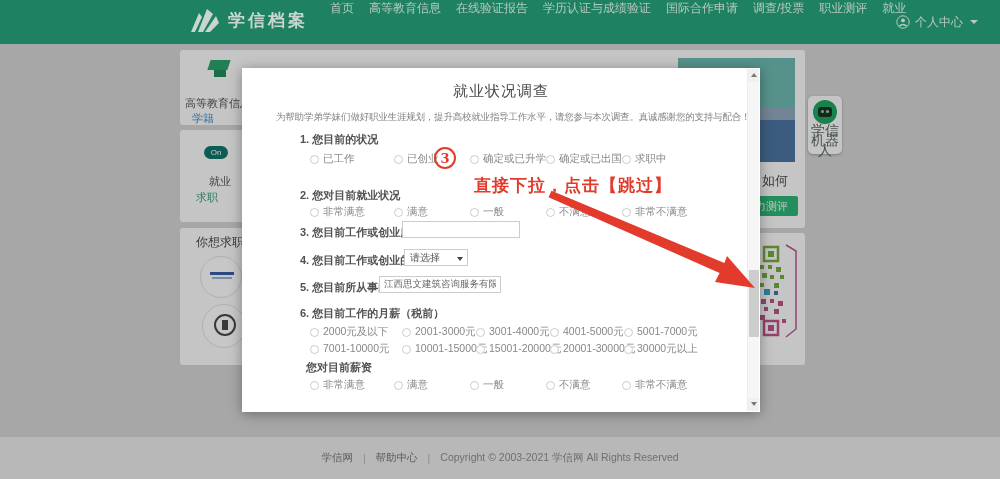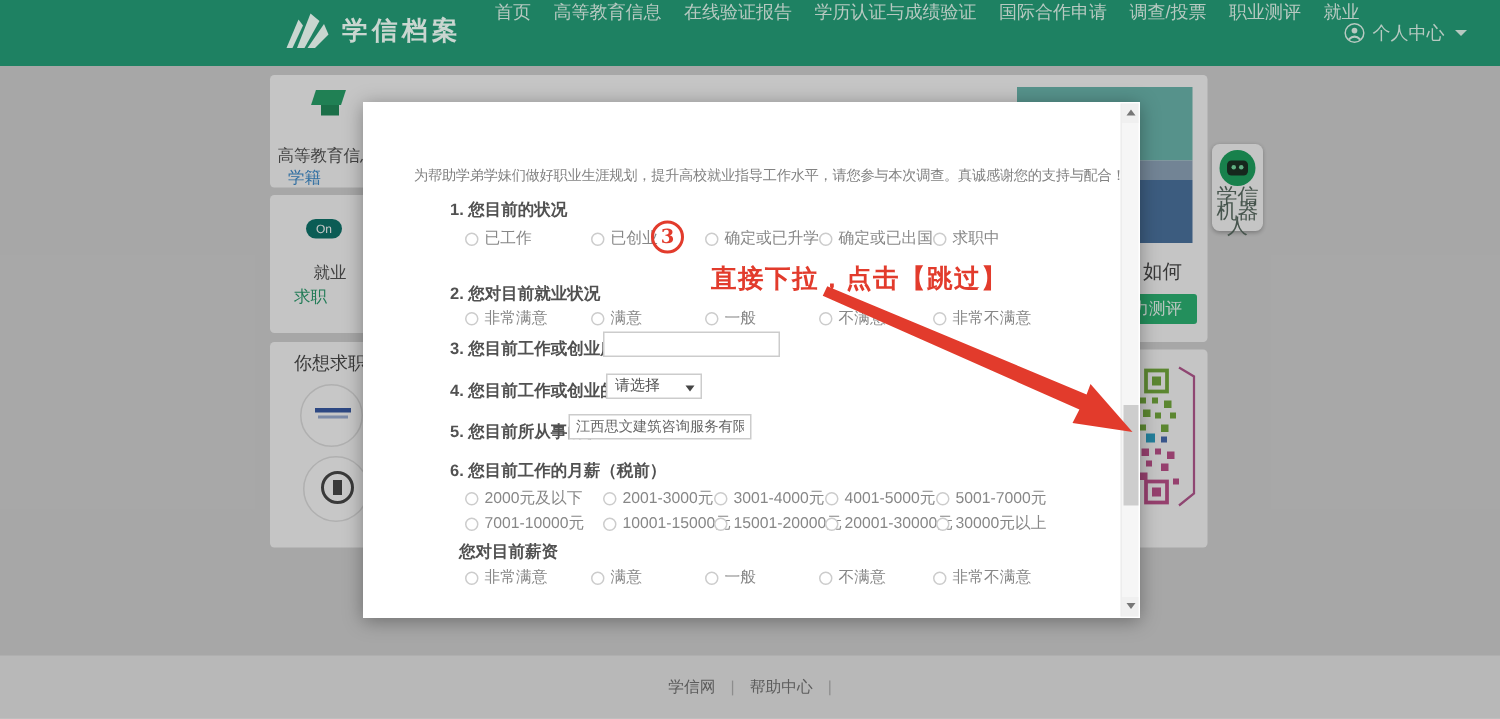--- a/index.html
+++ b/index.html
@@ -188,25 +188,27 @@
     <div class="robot-line">学信</div>
     <div class="robot-line">机器人</div>
   </div>
 </div>
 
 <div class="footer">
   <span class="flink">学信网</span>
   <span class="sep">|</span>
   <span class="flink">帮助中心</span>
   <span class="sep">|</span>
+  <span>Copyright © 2003-2021 学信网 All Rights Reserved</span>
 </div>
 
 <div class="overlay"></div>
 
 <div class="modal">
+  <div class="m-title">就业状况调查</div>
   <div class="m-intro">为帮助学弟学妹们做好职业生涯规划，提升高校就业指导工作水平，请您参与本次调查。真诚感谢您的支持与配合！</div>
 
   <div class="qlabel" style="top:64px;">1. 您目前的状况</div>
   <div class="row" style="top:84px;">
     <span class="opt c1">
         <span class="radio"></span>
         <span>已工作</span>
       </span>
     <span class="opt c2">
         <span class="radio"></span>

